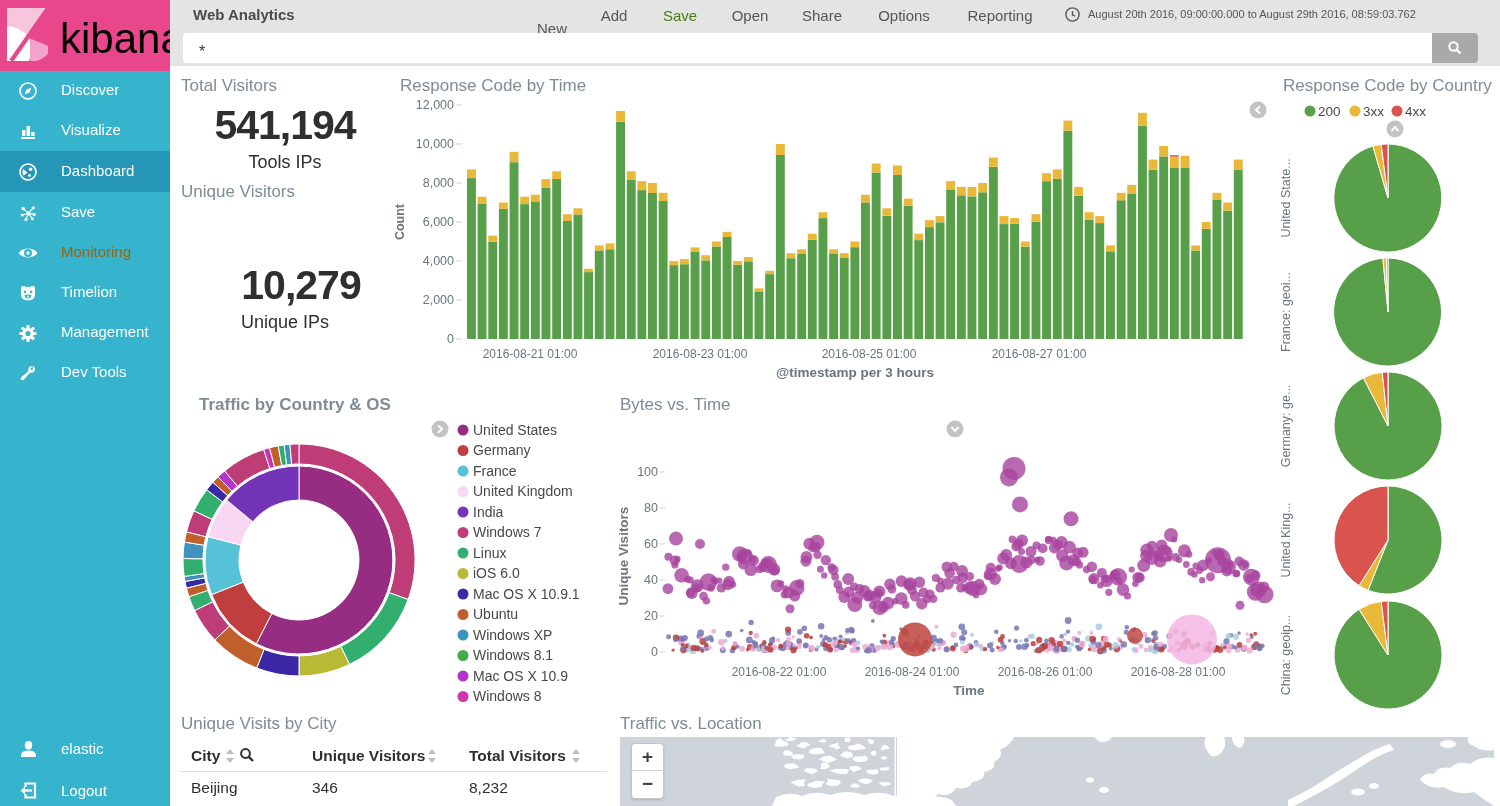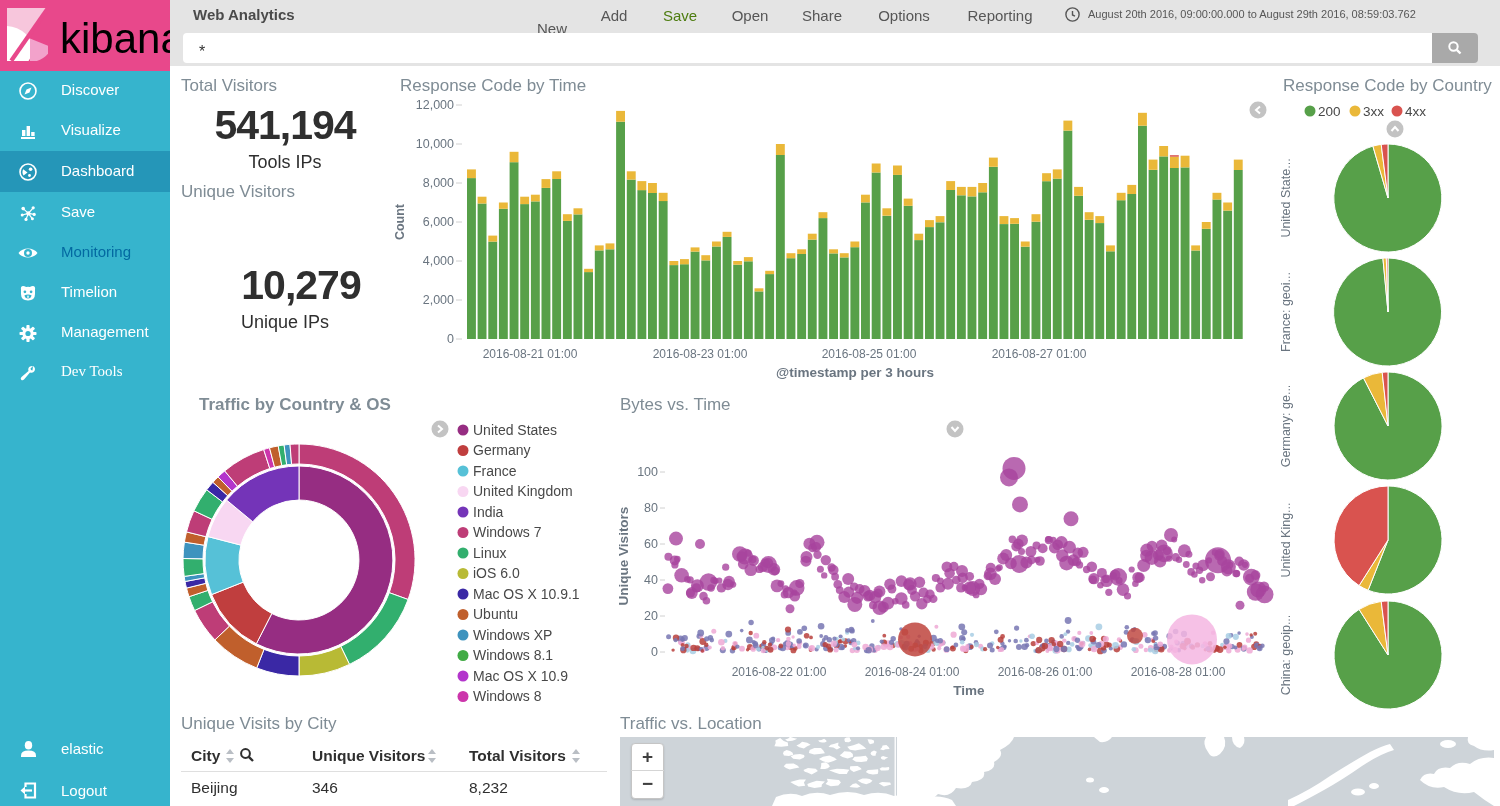--- a/index.html
+++ b/index.html
@@ -54,21 +54,21 @@
     <circle cx="4.2" cy="12" r="1.5" fill="#fff"></circle>
     <circle cx="8" cy="16.4" r="1.6" fill="#fff"></circle>
     <circle cx="14.4" cy="15.8" r="1.5" fill="#fff"></circle>
   </svg>
 <div class="abs" style="left:61px;top:203px;color:#fff;font-size:15px;">Save</div>
 <svg class="abs" style="left:18px;top:243px" width="20" height="20" viewBox="0 0 20 20">
     <path d="M0.5,10 C4.5,4 15.5,4 19.5,10 C15.5,16 4.5,16 0.5,10 Z" fill="#fff"></path>
     <circle cx="10" cy="10" r="4" fill="#36b4cd"></circle>
     <circle cx="10" cy="10" r="1.7" fill="#fff"></circle>
   </svg>
-<div class="abs" style="left:61px;top:243px;color:#0369a1;font-size:15px;">Monitoring</div>
+<div class="abs" style="left:61px;top:243px;color:#a16207;font-size:15px;">Monitoring</div>
 <svg class="abs" style="left:18px;top:283px" width="20" height="20" viewBox="0 0 20 20">
     <path d="M3,7 Q2.2,2.2 6.5,3.2 L8.2,4 Q10,3.5 11.8,4 L13.5,3.2 Q17.8,2.2 17,7 L17,11 Q17,17.5 10,17.5 Q3,17.5 3,11 Z" fill="#fff"></path>
     <circle cx="6.9" cy="8.8" r="1.35" fill="#36b4cd"></circle>
     <circle cx="13.1" cy="8.8" r="1.35" fill="#36b4cd"></circle>
     <path d="M6.5,12.2 Q10,11 13.5,12.2 Q13,15.4 10,15.4 Q7,15.4 6.5,12.2 Z" fill="#36b4cd"></path>
     <rect x="9.3" y="12.6" width="1.4" height="2.2" fill="#fff"></rect>
   </svg>
 <div class="abs" style="left:61px;top:283px;color:#fff;font-size:15px;">Timelion</div>
 <svg class="abs" style="left:18px;top:323px" width="20" height="20" viewBox="0 0 20 20">
     <rect x="8.4" y="2" width="3.2" height="5" rx="0.8" fill="#fff" transform="rotate(0 10 10.5)"></rect>
@@ -79,21 +79,21 @@
     <rect x="8.4" y="2" width="3.2" height="5" rx="0.8" fill="#fff" transform="rotate(225 10 10.5)"></rect>
     <rect x="8.4" y="2" width="3.2" height="5" rx="0.8" fill="#fff" transform="rotate(270 10 10.5)"></rect>
     <rect x="8.4" y="2" width="3.2" height="5" rx="0.8" fill="#fff" transform="rotate(315 10 10.5)"></rect>
     <circle cx="10" cy="10.5" r="5.6" fill="#fff"></circle>
     <circle cx="10" cy="10.5" r="2.6" fill="#36b4cd"></circle>
   </svg>
 <div class="abs" style="left:61px;top:323px;color:#fff;font-size:15px;">Management</div>
 <svg class="abs" style="left:18px;top:363px" width="20" height="20" viewBox="0 0 20 20">
     <path d="M15,3 Q18,5 16.5,8 Q15,10.5 12,9.5 L6,16.5 Q4.5,18 3.2,16.7 Q2,15.5 3.5,14 L10.5,8 Q9.5,5 12,3.5 Q13.5,2.6 15,3 L12.5,5.5 L13,7 L14.5,7.5 Z" fill="#fff"></path>
   </svg>
-<div class="abs" style="left:61px;top:363px;color:#fff;font-size:15px;font-family:Liberation Serif, serif;">Dev Tools</div>
+<div class="abs" style="left:61px;top:363px;color:#fff;font-size:15px;">Dev Tools</div>
 
 <svg class="abs" style="left:18px;top:739px" width="21" height="21" viewBox="0 0 21 21">
     <ellipse cx="10.5" cy="6.3" rx="3.7" ry="4.3" fill="#fff"></ellipse>
     <path d="M3,18 L3,16.5 Q3,11.5 10.5,11.5 Q18,11.5 18,16.5 L18,18 Z" fill="#fff"></path>
   </svg>
 <div class="abs" style="left:61px;top:740px;color:#fff;font-size:15px;">elastic</div>
 <svg class="abs" style="left:18px;top:780px" width="21" height="21" viewBox="0 0 21 21">
     <path d="M7.5,7 L7.5,3.5 L17,3.5 L17,17.5 L7.5,17.5 L7.5,14" stroke="#fff" stroke-width="2.2" fill="none"></path>
     <rect x="5.5" y="9.4" width="8.5" height="2.2" fill="#fff"></rect>
     <path d="M7,6.4 L2.5,10.5 L7,14.6 Z" fill="#fff"></path>

